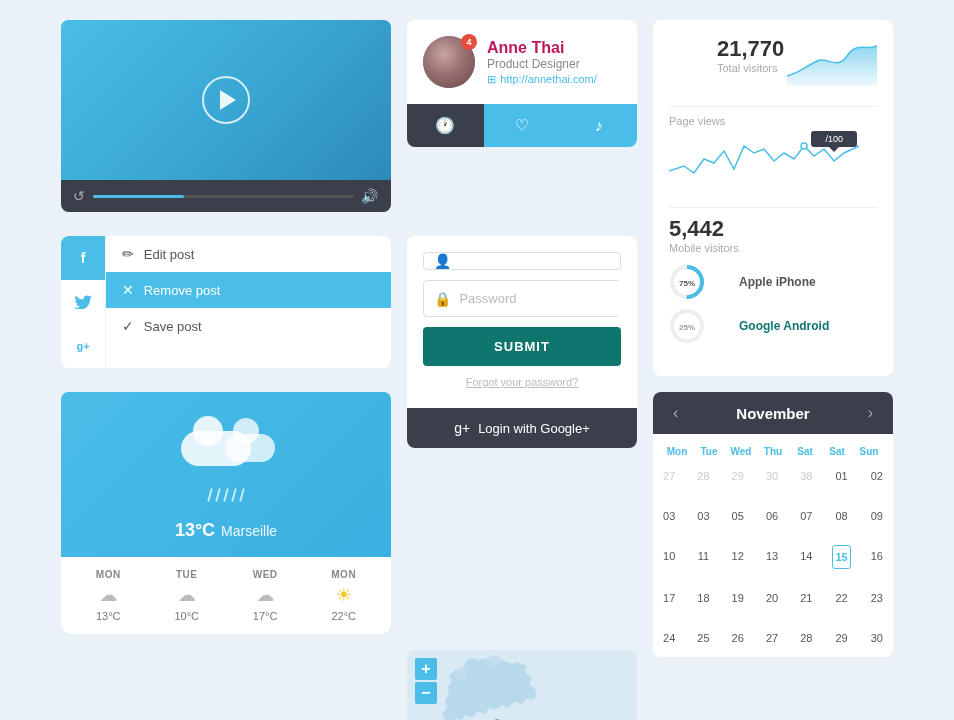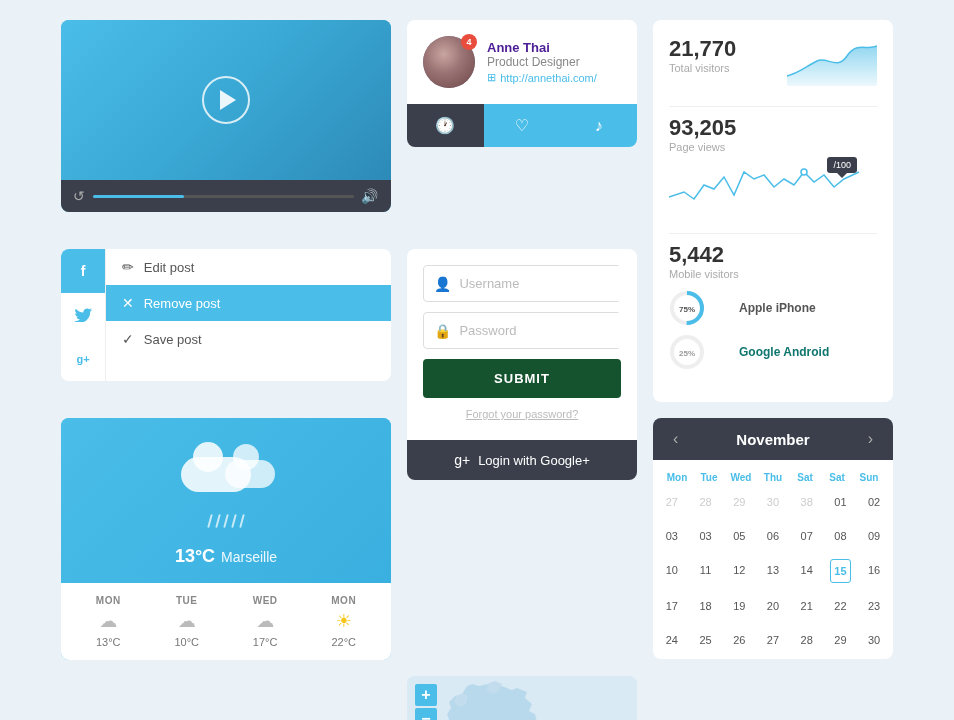--- a/index.html
+++ b/index.html
@@ -217,21 +217,21 @@
       top: -2px; right: -2px;
       background: #e74c3c;
       color: white;
       font-size: 9px;
       width: 16px; height: 16px;
       border-radius: 50%;
       display: flex; align-items: center; justify-content: center;
       font-weight: bold;
     }
     .profile-info { flex: 1; }
-    .profile-name { font-size: 13px; font-weight: 700; color: #4c1d95; }
+    .profile-name { font-size: 16px; font-weight: 700; color: #be185d; }
     .profile-title { font-size: 12px; color: #888; }
     .profile-link { font-size: 11px; color: #4abde8; display: flex; align-items: center; gap: 4px; margin-top: 2px; }
     .profile-tabs {
       display: flex;
     }
     .profile-tab {
       flex: 1;
       padding: 12px;
       display: flex;
       align-items: center;
@@ -263,21 +263,21 @@
       border: none;
       outline: none;
       flex: 1;
       padding: 10px 0;
       font-size: 13px;
       color: #333;
     }
     .form-input::placeholder { color: #bbb; }
     .submit-btn {
       width: 100%;
-      background: #14532d;
+      background: #0f766e;
       color: white;
       border: none;
       padding: 12px;
       border-radius: 4px;
       font-size: 13px;
       font-weight: 700;
       letter-spacing: 1px;
       cursor: pointer;
       margin-bottom: 10px;
     }
@@ -350,21 +350,21 @@
       position: relative;
       height: 60px;
       margin-top: 4px;
     }
     .tooltip-box {
       position: absolute;
       top: 0; right: 20px;
       background: #3a3f4b;
       color: white;
       font-size: 9px;
-      padding: 3px 6px;
+      padding: 3px 14px;
       border-radius: 3px;
     }
     .tooltip-box::after {
       content: '';
       position: absolute;
       bottom: -5px; left: 50%;
       transform: translateX(-50%);
       border-left: 5px solid transparent;
       border-right: 5px solid transparent;
       border-top: 5px solid #3a3f4b;
@@ -416,21 +416,21 @@
     .cal-day-name {
       text-align: center;
       font-size: 10px;
       font-weight: 700;
       color: #4abde8;
       padding: 4px 0;
     }
     .cal-days {
       display: grid;
       grid-template-columns: repeat(7, 1fr);
-      gap: 12px;
+      gap: 18px;
     }
     .cal-day {
       text-align: center;
       padding: 5px 2px;
       font-size: 11px;
       color: #555;
       cursor: pointer;
       border-radius: 3px;
     }
     .cal-day.other-month { color: #ccc; }
@@ -558,21 +558,20 @@
         <div class="profile-tab">♪</div>
       </div>
     </div>
   </div>
 
   <div style="grid-column:2; grid-row:2; grid-row: 2 / span 2;">
     <div class="login-form">
       <div class="form-body">
         <div class="input-group">
           <span class="input-icon">👤</span>
-          <input class="form-input" type="text" placeholder="Username" style="">
         </div>
         <div class="input-group">
           <span class="input-icon">🔒</span>
           <input class="form-input" type="password" placeholder="Password" style="">
         </div>
         <button class="submit-btn">SUBMIT</button>
         <a class="forgot-link">Forgot your password?</a>
       </div>
       <div class="google-login">
         <span style="font-size:14px;">g+</span>
@@ -608,21 +607,21 @@
         </div>
       </div>
 
     </div>
   </div>
 
   <div style="grid-column:3; grid-row:1 / span 2;">
     <div class="stats-card">
 
       <div class="stat-row">
-        <div style="display:flex; justify-content:space-between; align-items:flex-start;">
+        <div style="display:flex; justify-content:space-between; align-items:flex-start;margin-left:48px;">
           <div>
             <div class="stat-number">21,770</div>
             <div class="stat-label">Total visitors</div>
           </div>
           <div>
             <svg width="90" height="50" viewBox="0 0 90 50">
               <defs>
                 <linearGradient id="areaGrad" x1="0" y1="0" x2="0" y2="1">
                   <stop offset="0%" stop-color="#4abde8" stop-opacity="0.6"></stop>
                   <stop offset="100%" stop-color="#4abde8" stop-opacity="0.1"></stop>
@@ -630,21 +629,20 @@
               </defs>
               <path d="M0,40 C10,38 20,30 30,25 C40,20 50,35 60,20 C70,5 80,15 90,10 L90,50 L0,50 Z" fill="url(#areaGrad)"></path>
               <path d="M0,40 C10,38 20,30 30,25 C40,20 50,35 60,20 C70,5 80,15 90,10" fill="none" stroke="#4abde8" stroke-width="1.5"></path>
             </svg>
           </div>
         </div>
       </div>
       <div class="divider"></div>
 
       <div class="stat-row">
-        <div class="stat-number">93,205</div>
         <div class="stat-label">Page views</div>
         <div class="line-chart-wrap">
           <svg width="200" height="55" viewBox="0 0 200 55">
             <path d="M0,40 L15,35 L25,42 L35,28 L45,32 L55,20 L65,38 L75,15 L85,22 L95,18 L105,30 L115,22 L125,28 L135,15 L145,25 L155,18 L165,30 L175,22 L190,15" fill="none" stroke="#4abde8" stroke-width="1.5"></path>
             <circle cx="135" cy="15" r="3" fill="white" stroke="#4abde8" stroke-width="1.5"></circle>
           </svg>
           <div class="tooltip-box">/100</div>
         </div>
       </div>
       <div class="divider"></div>

